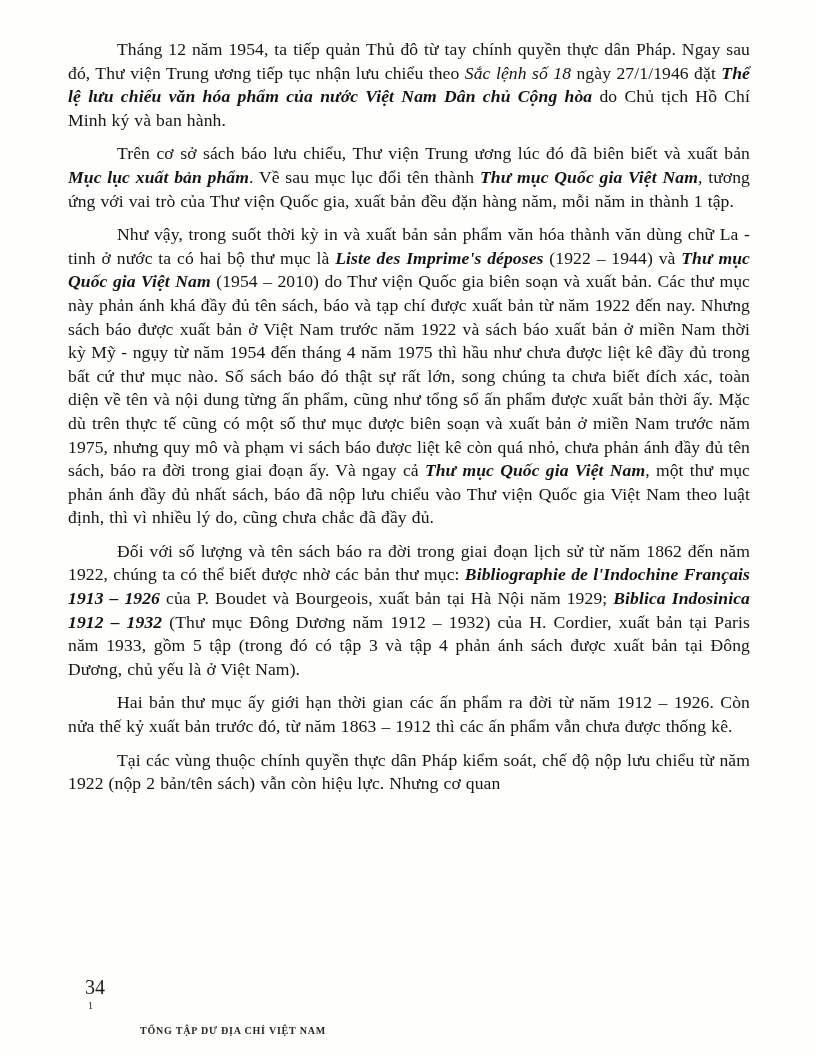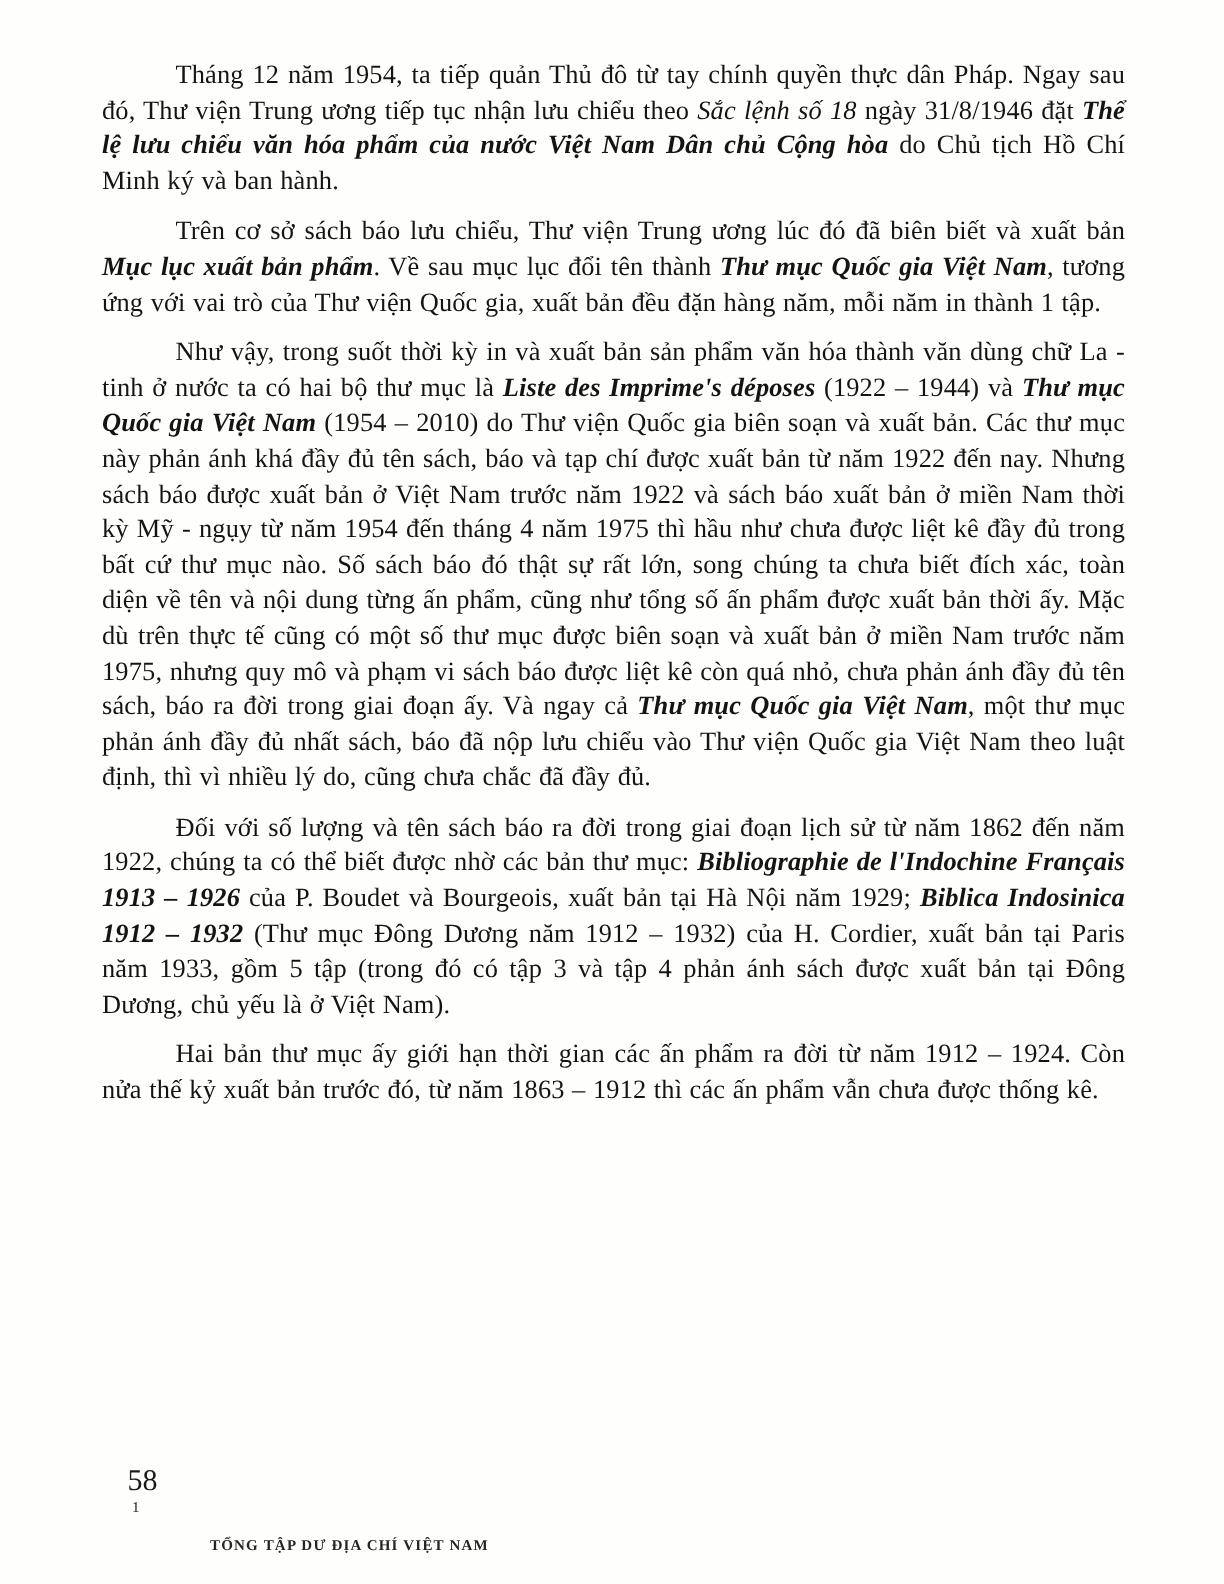--- a/index.html
+++ b/index.html
@@ -63,24 +63,25 @@
     white-space: nowrap;
     margin-top: 24px;
   }
 </style>
 </head>
 <body>
 
 <div class="page">
   <div class="page-text">
 
-  <p class="para"><span>Tháng 12 năm 1954, ta tiếp quản Thủ đô từ tay chính quyền thực dân Pháp. Ngay sau đó, Thư viện Trung ương tiếp tục nhận lưu chiểu theo </span><span class="i">Sắc lệnh số 18</span><span> ngày 31/8/1946 đặt </span><span class="bi">Thể lệ lưu chiểu văn hóa phẩm của nước Việt Nam Dân chủ Cộng hòa</span><span> do Chủ tịch Hồ Chí Minh ký và ban hành.</span></p>
+  <p class="para"><span>Tháng 12 năm 1954, ta tiếp quản Thủ đô từ tay chính quyền thực dân Pháp. Ngay sau đó, Thư viện Trung ương tiếp tục nhận lưu chiểu theo </span><span class="i">Sắc lệnh số 18</span><span> ngày 27/1/1946 đặt </span><span class="bi">Thể lệ lưu chiểu văn hóa phẩm của nước Việt Nam Dân chủ Cộng hòa</span><span> do Chủ tịch Hồ Chí Minh ký và ban hành.</span></p>
       <p class="para"><span>Trên cơ sở sách báo lưu chiểu, Thư viện Trung ương lúc đó đã biên biết và xuất bản </span><span class="bi">Mục lục xuất bản phẩm</span><span>. Về sau mục lục đổi tên thành </span><span class="bi">Thư mục Quốc gia Việt Nam</span><span>, tương ứng với vai trò của Thư viện Quốc gia, xuất bản đều đặn hàng năm, mỗi năm in thành 1 tập.</span></p>
       <p class="para"><span>Như vậy, trong suốt thời kỳ in và xuất bản sản phẩm văn hóa thành văn dùng chữ La - tinh ở nước ta có hai bộ thư mục là </span><span class="bi">Liste des Imprime's déposes</span><span> (1922 – 1944) và </span><span class="bi">Thư mục Quốc gia Việt Nam</span><span> (1954 – 2010) do Thư viện Quốc gia biên soạn và xuất bản. Các thư mục này phản ánh khá đầy đủ tên sách, báo và tạp chí được xuất bản từ năm 1922 đến nay. Nhưng sách báo được xuất bản ở Việt Nam trước năm 1922 và sách báo xuất bản ở miền Nam thời kỳ Mỹ - ngụy từ năm 1954 đến tháng 4 năm 1975 thì hầu như chưa được liệt kê đầy đủ trong bất cứ thư mục nào. Số sách báo đó thật sự rất lớn, song chúng ta chưa biết đích xác, toàn diện về tên và nội dung từng ấn phẩm, cũng như tổng số ấn phẩm được xuất bản thời ấy. Mặc dù trên thực tế cũng có một số thư mục được biên soạn và xuất bản ở miền Nam trước năm 1975, nhưng quy mô và phạm vi sách báo được liệt kê còn quá nhỏ, chưa phản ánh đầy đủ tên sách, báo ra đời trong giai đoạn ấy. Và ngay cả </span><span class="bi">Thư mục Quốc gia Việt Nam</span><span>, một thư mục phản ánh đầy đủ nhất sách, báo đã nộp lưu chiểu vào Thư viện Quốc gia Việt Nam theo luật định, thì vì nhiều lý do, cũng chưa chắc đã đầy đủ.</span></p>
       <p class="para"><span>Đối với số lượng và tên sách báo ra đời trong giai đoạn lịch sử từ năm 1862 đến năm 1922, chúng ta có thể biết được nhờ các bản thư mục: </span><span class="bi">Bibliographie de l'Indochine Français 1913 – 1926</span><span> của P. Boudet và Bourgeois, xuất bản tại Hà Nội năm 1929; </span><span class="bi">Biblica Indosinica 1912 – 1932</span><span> (Thư mục Đông Dương năm 1912 – 1932) của H. Cordier, xuất bản tại Paris năm 1933, gồm 5 tập (trong đó có tập 3 và tập 4 phản ánh sách được xuất bản tại Đông Dương, chủ yếu là ở Việt Nam).</span></p>
-      <p class="para"><span>Hai bản thư mục ấy giới hạn thời gian các ấn phẩm ra đời từ năm 1912 – 1924. Còn nửa thế kỷ xuất bản trước đó, từ năm 1863 – 1912 thì các ấn phẩm vẫn chưa được thống kê.</span></p>
+      <p class="para"><span>Hai bản thư mục ấy giới hạn thời gian các ấn phẩm ra đời từ năm 1912 – 1926. Còn nửa thế kỷ xuất bản trước đó, từ năm 1863 – 1912 thì các ấn phẩm vẫn chưa được thống kê.</span></p>
+      <p class="para"><span>Tại các vùng thuộc chính quyền thực dân Pháp kiểm soát, chế độ nộp lưu chiểu từ năm 1922 (nộp 2 bản/tên sách) vẫn còn hiệu lực. Nhưng cơ quan</span></p>
     </div>
   <div class="footer">
-    <span class="page-number">58</span>
+    <span class="page-number">34</span>
     <span class="footnote-mark">1</span>
     <span class="running-title">TỔNG TẬP DƯ ĐỊA CHÍ VIỆT NAM</span>
   </div>
 </div>
 
 </body></html>

